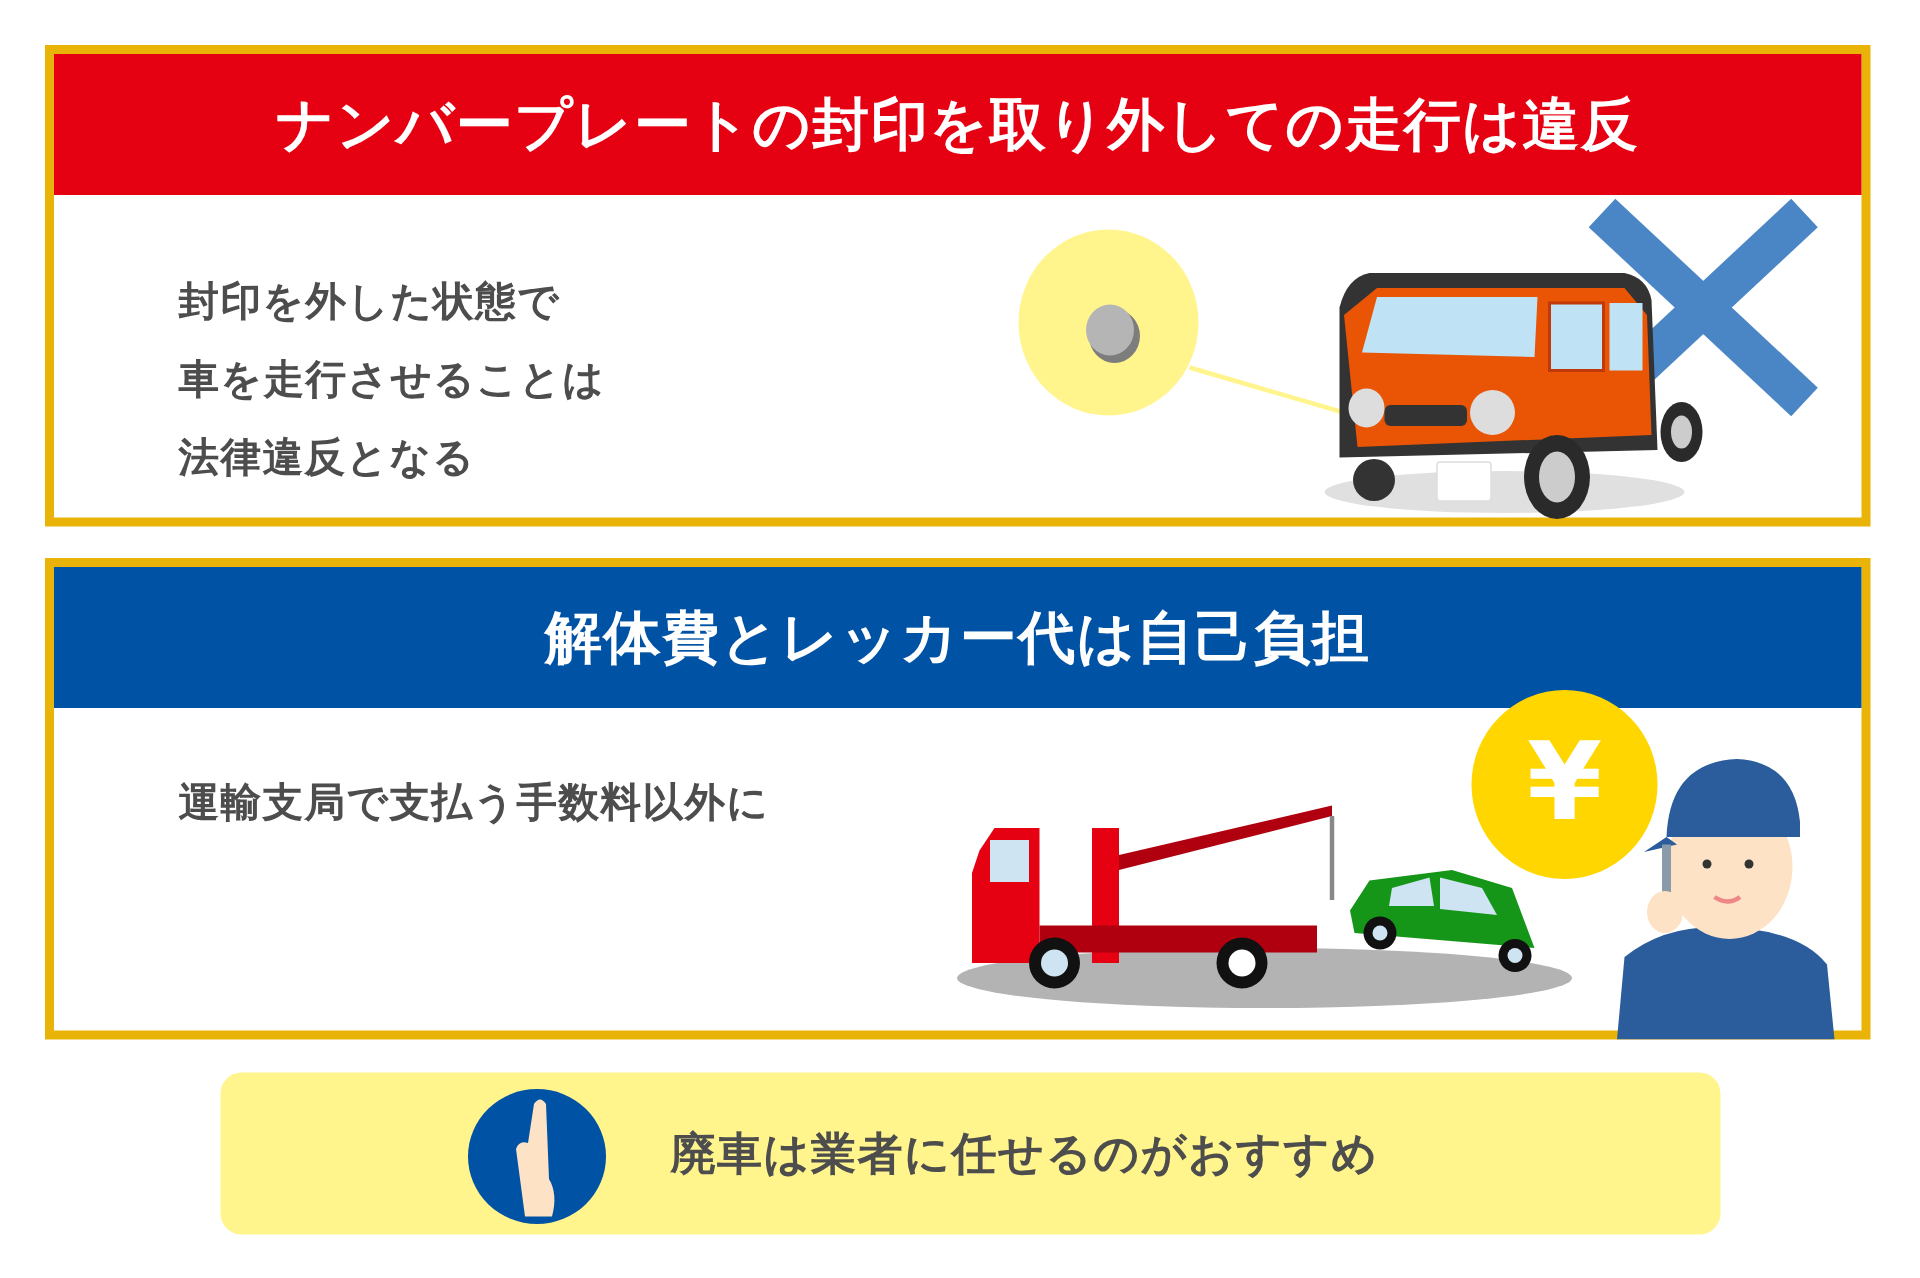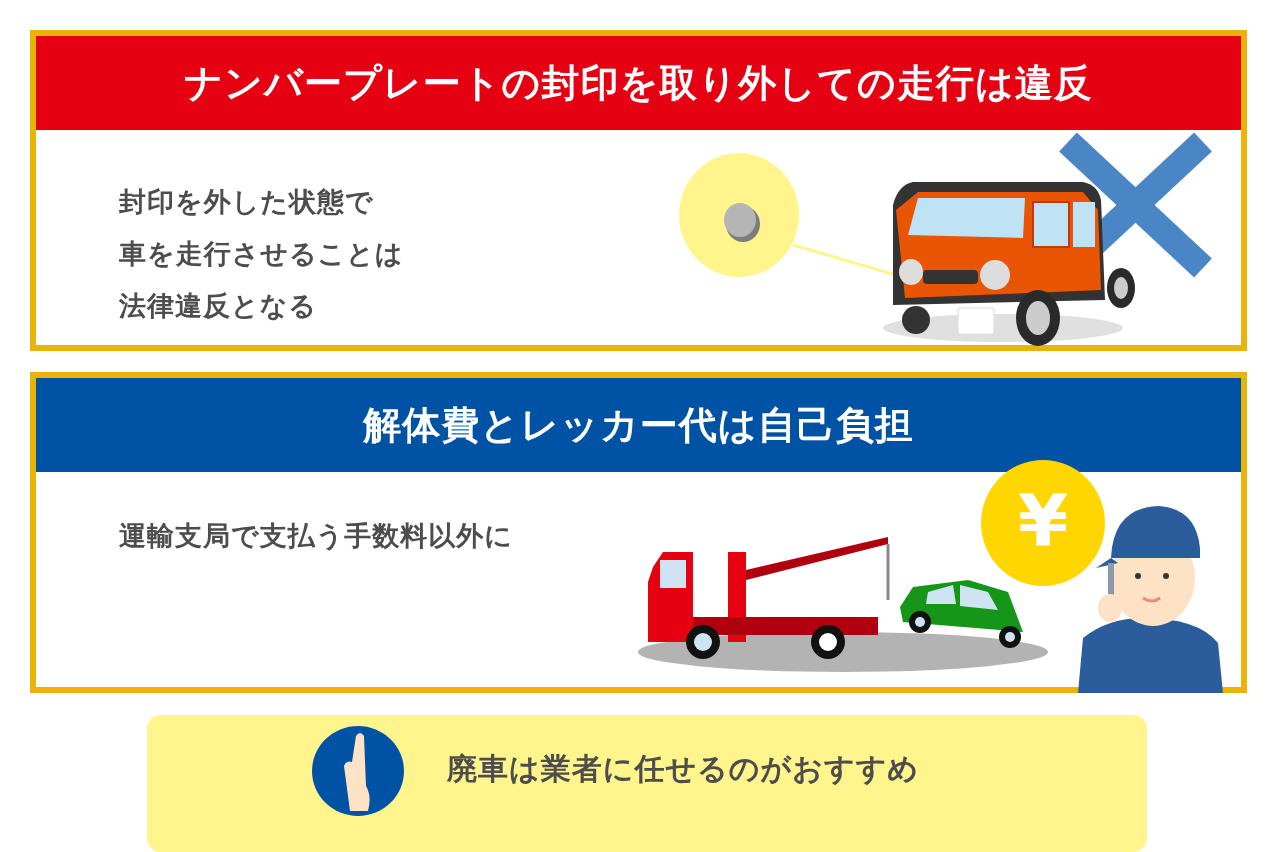--- a/index.html
+++ b/index.html
@@ -7,21 +7,21 @@
   .panel{position:absolute;left:30px;width:1217px;border:6px solid #eab308;background:#fff;box-sizing:border-box;}
   .panel1{top:30px;height:321px;}
   .panel2{top:372px;height:321px;}
   .phead{height:94px;display:flex;align-items:center;justify-content:center;color:#fff;font-weight:bold;font-size:38px;letter-spacing:1px;}
   .panel1 .phead{background:#e50012;}
   .panel2 .phead{background:#0052a4;}
   .pbody{position:relative;height:223px;margin-left:47px;}
   .ptext{position:absolute;left:36px;top:46px;font-size:27px;font-weight:bold;color:#4d4d4d;line-height:52px;letter-spacing:1px;}
   .panel2 .ptext{top:38px;text-align:right;}
   .ill{position:absolute;}
-  .banner{position:absolute;left:147px;top:715px;width:1000px;height:137px;background:#fff58c;border-radius:14px;}
+  .banner{position:absolute;left:147px;top:715px;width:1000px;height:108px;background:#fff58c;border-radius:14px;}
   .banner-icon{position:absolute;left:165px;top:11px;width:92px;height:90px;}
   .banner-text{position:absolute;left:300px;top:0;height:108px;display:flex;align-items:center;font-size:30px;font-weight:bold;color:#4d4d4d;letter-spacing:1px;}
 </style>
 </head>
 <body>
 
 <div class="panel panel1">
   <div class="phead">ナンバープレートの封印を取り外しての走行は違反</div>
   <div class="pbody">
     <div class="ptext">

